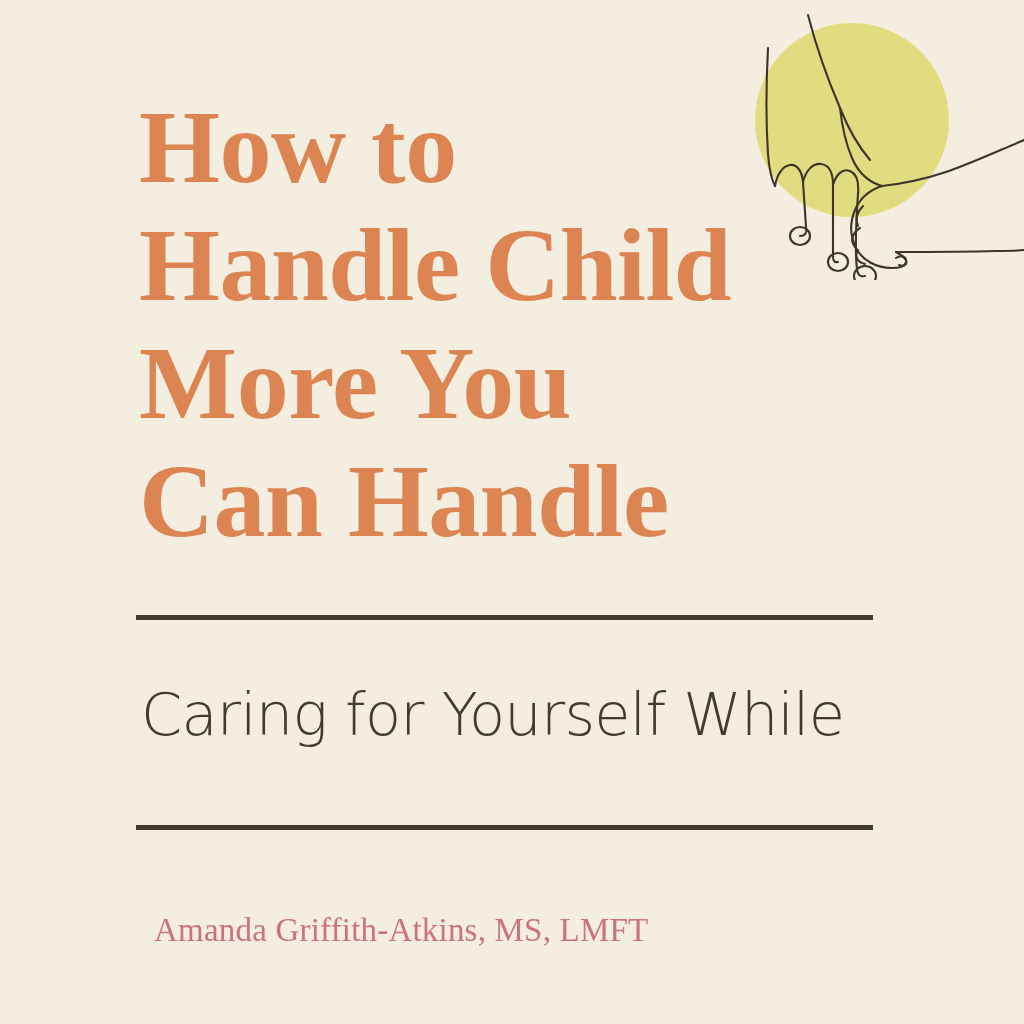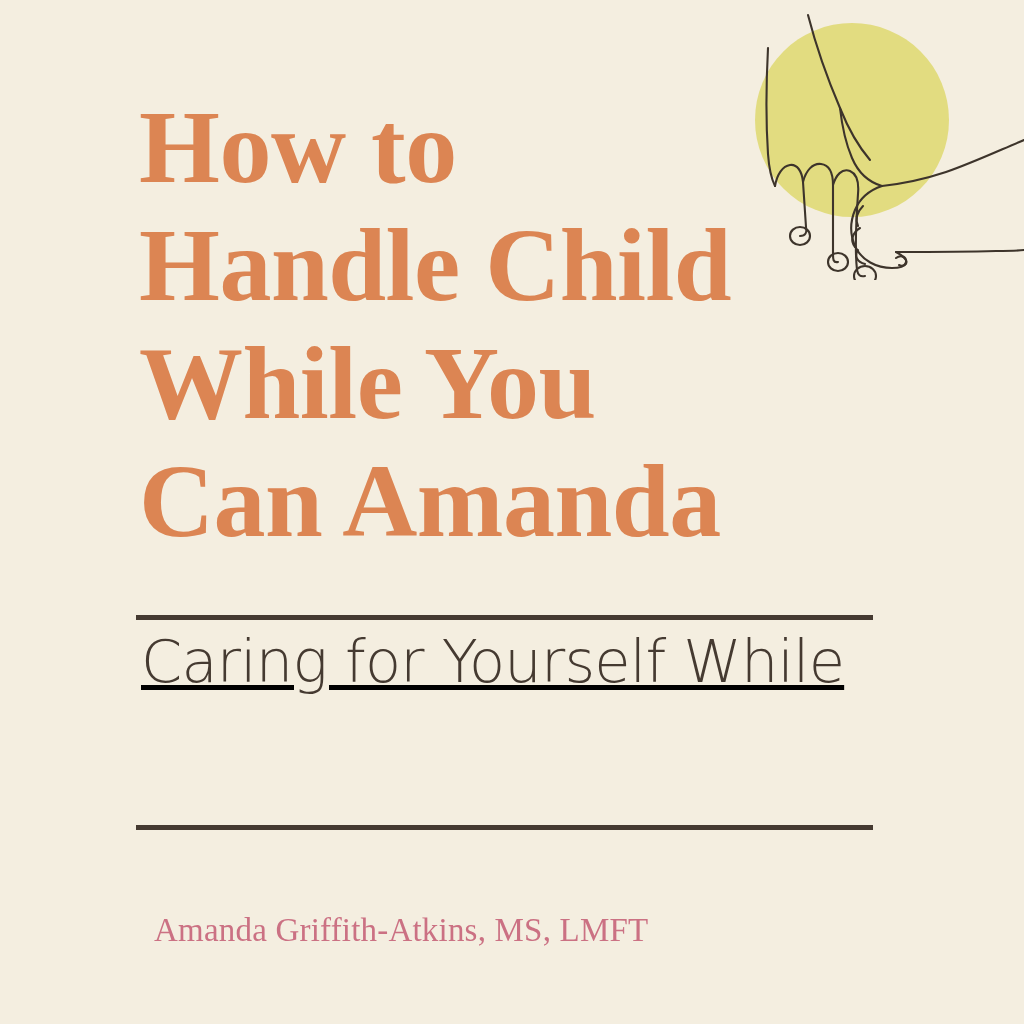--- a/index.html
+++ b/index.html
@@ -64,23 +64,22 @@
     height: 5px;
     background: #453A31;
   }
   #rule-top { top: 615px; }
   #rule-bottom { top: 825px; }
 
   
   #subtitle-block {
     position: absolute;
     left: 141px;
-    top: 616px;
+    top: 669px;
     width: 820px;
-    text-decoration: underline;
   }
   .subtitle-line {
     font-family: "DejaVu Sans", "Liberation Sans", sans-serif;
     font-weight: 300;
     color: #453A31;
     font-size: 59px;
     line-height: 92px;
     letter-spacing: -0.8px;
     white-space: nowrap;
     margin: 0;
@@ -148,22 +147,22 @@
         <ellipse cx="165" cy="276" rx="11" ry="10"></ellipse>
         <path d="M 157 270 C 158 275, 160 277, 165 276"></path>
 
       </g>
     </svg>
   </div>
 
   <div id="title-block">
     <div class="title-line">How to</div>
     <div class="title-line">Handle Child</div>
-    <div class="title-line">While You</div>
-    <div class="title-line">Can Amanda</div>
+    <div class="title-line">More You</div>
+    <div class="title-line">Can Handle</div>
   </div>
 
   <div class="rule" id="rule-top"></div>
   <div class="rule" id="rule-bottom"></div>
 
   <div id="subtitle-block">
     <div class="subtitle-line">Caring for Yourself While</div>
   </div>
 
   <div id="author">Amanda Griffith-Atkins, MS, LMFT</div>

